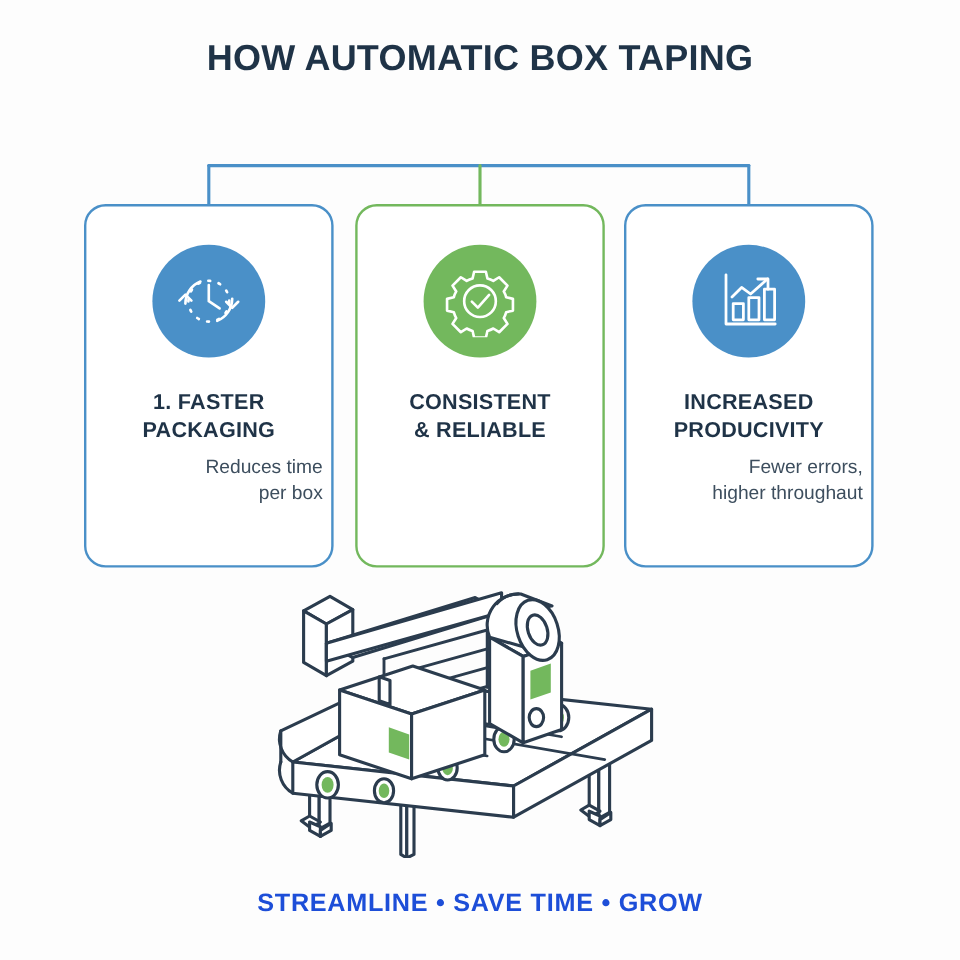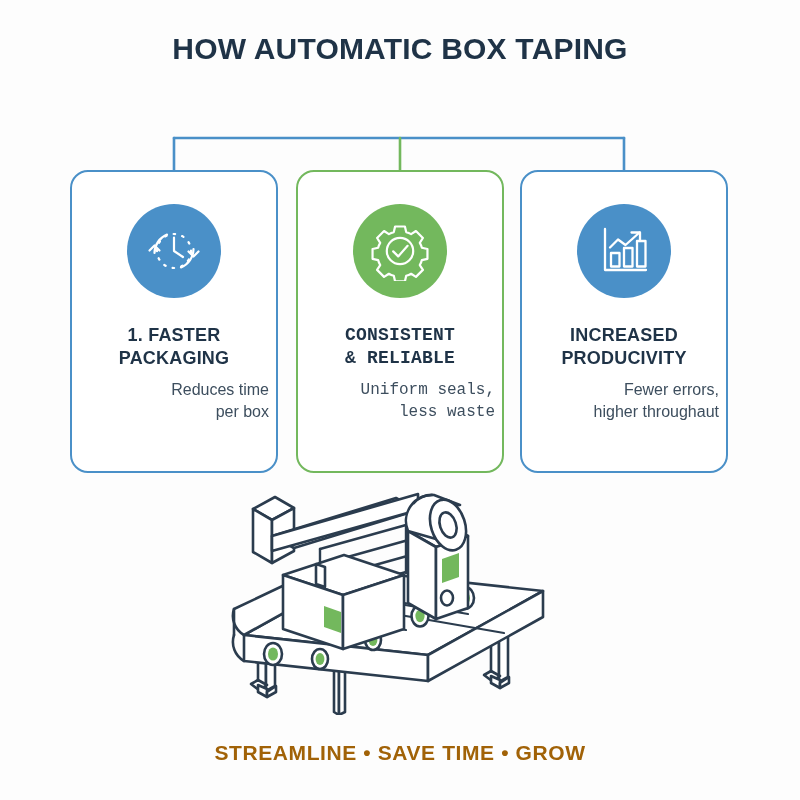--- a/index.html
+++ b/index.html
@@ -57,21 +57,21 @@
     height: 303px;
     border-radius: 18px;
     background: #ffffff;
     box-sizing: border-box;
     border: 2px solid #4a90c8;
     display: flex;
     flex-direction: column;
     align-items: center;
   }
   .card.card-1 { left: 70px; border-color: #4a90c8; }
-  .card.card-2 { left: 296px; border-color: #73b85d; font-family: Liberation Mono, monospace; }
+  .card.card-2 { left: 296px; border-color: #73b85d; }
   .card.card-3 { left: 520px; border-color: #4a90c8; }
 
   .icon-circle {
     margin-top: 32px;
     width: 94px;
     height: 94px;
     border-radius: 50%;
     display: flex;
     align-items: center;
     justify-content: center;
@@ -107,21 +107,21 @@
     height: 228px;
   }
 
   
   .footer {
     position: absolute;
     left: 0;
     top: 741px;
     width: 800px;
     text-align: center;
-    color: #a16207;
+    color: #1d4ed8;
     font-weight: bold;
     font-size: 21px;
     letter-spacing: 0.6px;
   }
 </style>
 </head>
 <body>
 
 <div class="canvas">
 
@@ -179,24 +179,20 @@
 
           <circle cx="30" cy="30" r="13.2"></circle>
 
           <path d="M23.2 30.4 L28.2 35.4 L37.6 24.8"></path>
         </g>
       </svg>
     </div>
     <div class="card-heading">
       <span>CONSISTENT</span><br>
       <span>&amp; RELIABLE</span>
-    </div>
-    <div class="card-body">
-      <span>Uniform seals,</span><br>
-      <span>less waste</span>
     </div>
   </div>
 
   <div class="card card-3">
     <div class="icon-circle blue">
       <svg width="58" height="58" viewBox="0 0 58 58">
         <g fill="none" stroke="#ffffff" stroke-width="2.3" stroke-linecap="round" stroke-linejoin="round">
 
           <path d="M10 7 V48 H51"></path>
 

